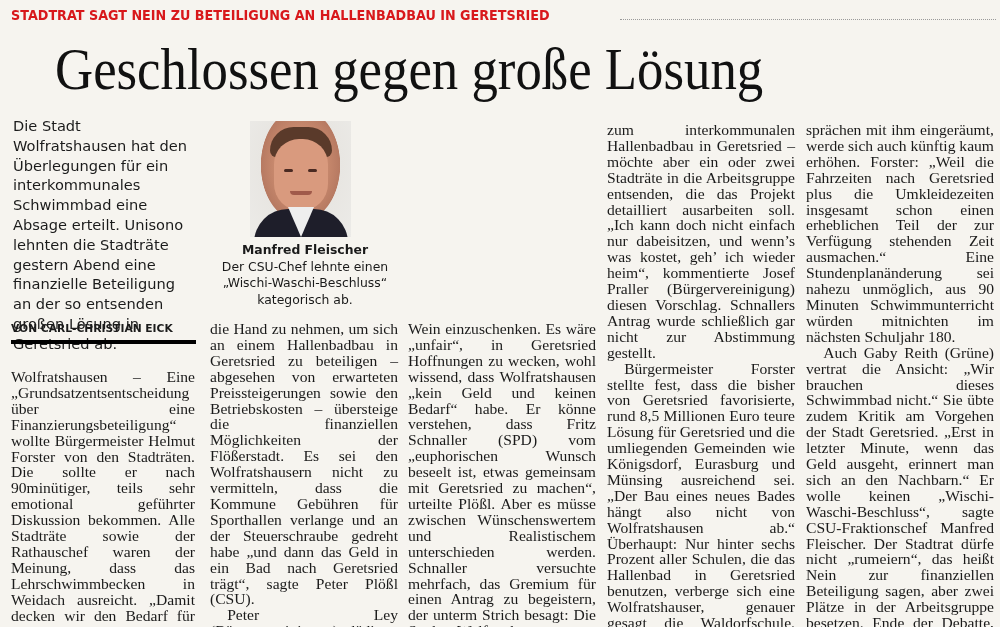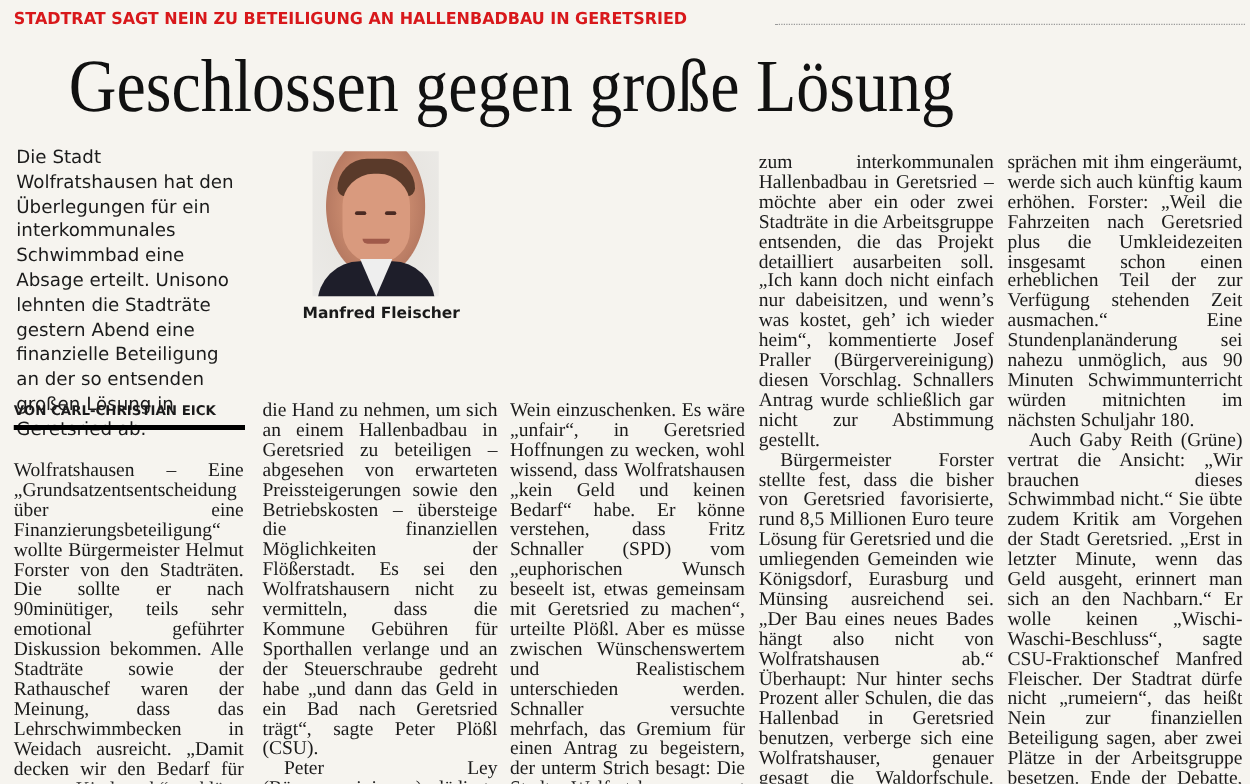--- a/index.html
+++ b/index.html
@@ -103,20 +103,21 @@
     <div class="hair"></div>
     <div class="face"></div>
     <div class="eye" style="left:34px;"></div>
     <div class="eye" style="left:58px;"></div>
     <div class="mouth"></div>
     <div class="suit"></div>
     <div class="collar"></div>
   </div>
   <div class="caption">
     <div class="name">Manfred Fleischer</div>
+    <div>Der CSU-Chef lehnte einen „Wischi-Waschi-Beschluss“ kategorisch ab.</div>
   </div>
 
   <div class="col col1">
     <p><span class="dateline">Wolfratshausen</span><span> – Eine „Grundsatzentsentscheidung über eine Finanzierungsbeteiligung“ wollte Bürgermeister Helmut Forster von den Stadträten. Die sollte er nach 90minütiger, teils sehr emotional geführter Diskussion bekommen. Alle Stadträte sowie der Rathauschef waren der Meinung, dass das Lehrschwimmbecken in Weidach ausreicht. „Damit decken wir den Bedarf für unsere Kinder ab“, erklärte Forster. Deutlich mehr als eine Million Euro in</span></p>
   </div>
 
   <div class="col col2">
     <p>die Hand zu nehmen, um sich an einem Hallenbadbau in Geretsried zu beteiligen – abgesehen von erwarteten Preissteigerungen sowie den Betriebskosten – übersteige die finanziellen Möglichkeiten der Flößerstadt. Es sei den Wolfratshausern nicht zu vermitteln, dass die Kommune Gebühren für Sporthallen verlange und an der Steuerschraube gedreht habe „und dann das Geld in ein Bad nach Geretsried trägt“, sagte Peter Plößl (CSU).</p>
     <p class="indent">Peter Ley (Bürgervereinigung) plädierte dafür, den Nachbarn rechtzeitig reinen</p>
   </div>

